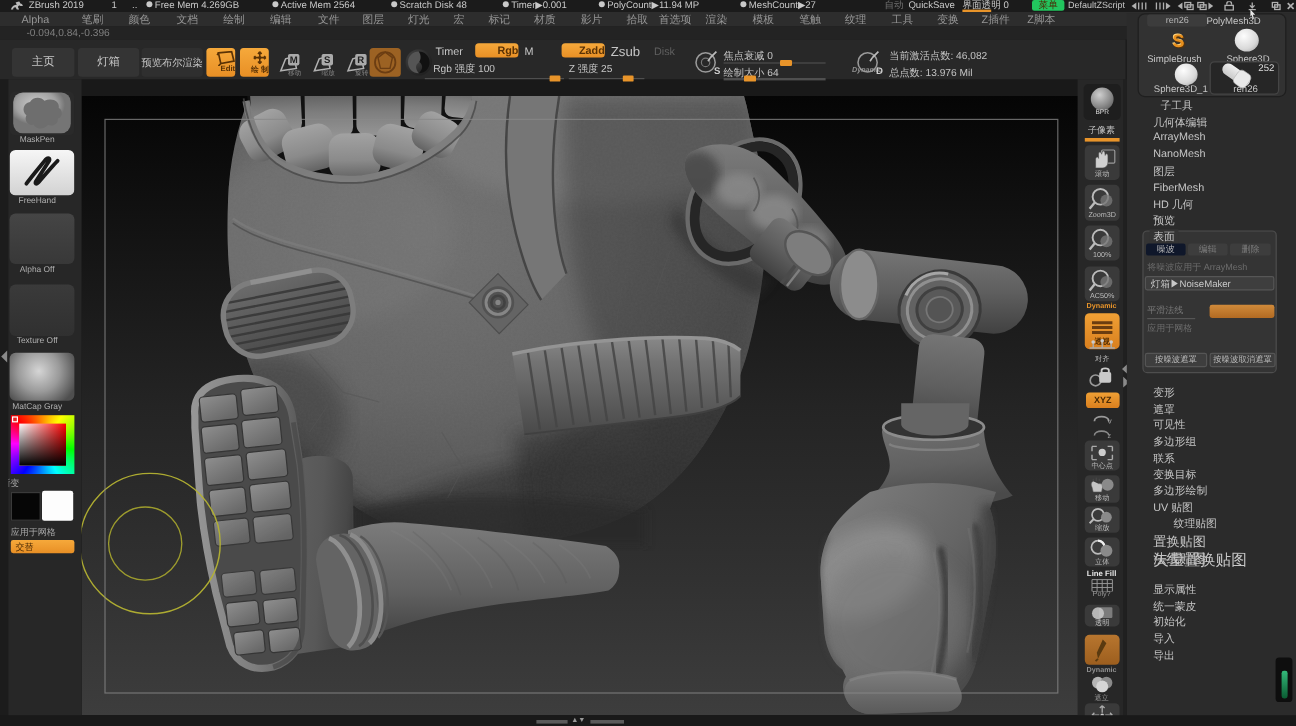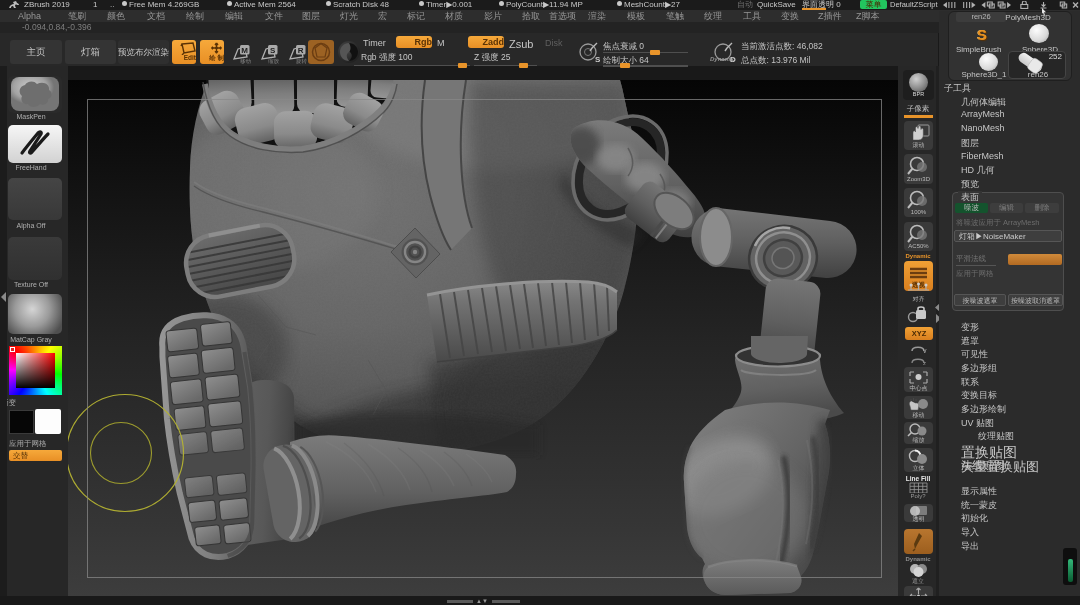--- a/index.html
+++ b/index.html
@@ -653,51 +653,51 @@
         <defs>
           <linearGradient id="capg" x1="0" y1="0" x2="0" y2="1">
             <stop offset="0" stop-color="#f0f0f0"></stop>
             <stop offset="1" stop-color="#c9c9c9"></stop>
           </linearGradient>
         </defs>
       </svg>
   <div class="lbl" style="right:3px;top:0px;color:#dedede;font-size:8px">252</div></div>
  <div class="lbl" style="left:73px;top:59px;width:52px;text-align:center;color:#c5c5c5;font-size:8px">ren26</div>
 
-<div class="lbl" style="left:5px;top:71.0px;color:#c6c6c6;font-size:9px">子工具</div>
+<div class="lbl" style="left:28px;top:71.0px;color:#c6c6c6;font-size:9px">子工具</div>
 <div class="lbl" style="left:22px;top:84.7px;color:#c6c6c6;font-size:9px">几何体编辑</div>
 <div class="lbl" style="left:22px;top:98.4px;color:#c6c6c6;font-size:9px">ArrayMesh</div>
 <div class="lbl" style="left:22px;top:112.1px;color:#c6c6c6;font-size:9px">NanoMesh</div>
 <div class="lbl" style="left:22px;top:125.8px;color:#c6c6c6;font-size:9px">图层</div>
 <div class="lbl" style="left:22px;top:139.5px;color:#c6c6c6;font-size:9px">FiberMesh</div>
 <div class="lbl" style="left:22px;top:153.2px;color:#c6c6c6;font-size:9px">HD 几何</div>
 <div class="lbl" style="left:22px;top:166.9px;color:#c6c6c6;font-size:9px">预览</div>
 <div class="ab" style="left:13px;top:181px;width:112px;height:119px;background:#343434;border:1px solid #4e4e4e;border-radius:4px"></div>
 <div class="lbl" style="left:19px;top:180px;color:#c6c6c6;font-size:9px;background:#343434;padding:0 3px">表面</div>
-<div class="ab" style="left:16px;top:192px;width:33px;height:10px;background:#14532d;border-radius:2px;color:#b9b9b9;font-size:7.5px;text-align:center;line-height:10px">噪波</div>
+<div class="ab" style="left:16px;top:192px;width:33px;height:10px;background:#0f172a;border-radius:2px;color:#b9b9b9;font-size:7.5px;text-align:center;line-height:10px">噪波</div>
 <div class="ab" style="left:51px;top:192px;width:33px;height:10px;background:#3d3d3d;border-radius:2px;color:#7c7c7c;font-size:7.5px;text-align:center;line-height:10px">编辑</div>
 <div class="ab" style="left:86px;top:192px;width:34px;height:10px;background:#3d3d3d;border-radius:2px;color:#7c7c7c;font-size:7.5px;text-align:center;line-height:10px">删除</div>
 <div class="lbl" style="left:17px;top:207px;color:#6c6c6c;font-size:7.5px">将噪波应用于 ArrayMesh</div>
 <div class="ab" style="left:15px;top:219px;width:108px;height:12px;background:#3e3e3e;border:1px solid #565656;border-radius:2px;color:#c9c9c9;font-size:8px;line-height:11px;text-indent:4px">灯箱▶NoiseMaker</div>
 <div class="lbl" style="left:17px;top:243px;color:#787878;font-size:7.5px">平滑法线</div>
 <div class="ab" style="left:17px;top:254px;width:40px;height:1px;background:#555"></div>
 <div class="ab" style="left:69px;top:243px;width:54px;height:11px;background:linear-gradient(#d08a3a,#b26a22);border-radius:2px"></div>
 <div class="lbl" style="left:17px;top:258px;color:#6c6c6c;font-size:7.5px">应用于网格</div>
 <div class="ab" style="left:15px;top:283px;width:52px;height:12px;background:#3e3e3e;border:1px solid #555;border-radius:2px;color:#bbb;font-size:7px;text-align:center;line-height:11px">按噪波遮罩</div>
 <div class="ab" style="left:69px;top:283px;width:55px;height:12px;background:#3e3e3e;border:1px solid #555;border-radius:2px;color:#bbb;font-size:7px;text-align:center;line-height:11px">按噪波取消遮罩</div>
 <div class="lbl" style="left:22px;top:310.0px;color:#c6c6c6;font-size:9px">变形</div>
 <div class="lbl" style="left:22px;top:323.7px;color:#c6c6c6;font-size:9px">遮罩</div>
 <div class="lbl" style="left:22px;top:337.3px;color:#c6c6c6;font-size:9px">可见性</div>
 <div class="lbl" style="left:22px;top:351.0px;color:#c6c6c6;font-size:9px">多边形组</div>
 <div class="lbl" style="left:22px;top:364.6px;color:#c6c6c6;font-size:9px">联系</div>
 <div class="lbl" style="left:22px;top:378.3px;color:#c6c6c6;font-size:9px">变换目标</div>
 <div class="lbl" style="left:22px;top:392.0px;color:#c6c6c6;font-size:9px">多边形绘制</div>
 <div class="lbl" style="left:22px;top:405.6px;color:#c6c6c6;font-size:9px">UV 贴图</div>
 <div class="lbl" style="left:39px;top:419.3px;color:#c6c6c6;font-size:9px">纹理贴图</div>
-<div class="lbl" style="left:22px;top:432.9px;color:#c6c6c6;font-size:14px">置换贴图</div>
+<div class="lbl" style="left:22px;top:432.9px;color:#c6c6c6;font-size:11px">置换贴图</div>
 <div class="lbl" style="left:22px;top:446.6px;color:#c6c6c6;font-size:11px">法线贴图</div>
 <div class="lbl" style="left:22px;top:447px;color:#c6c6c6;font-size:13px">矢量置换贴图</div>
 <div class="lbl" style="left:22px;top:473.9px;color:#c6c6c6;font-size:9px">显示属性</div>
 <div class="lbl" style="left:22px;top:487.6px;color:#c6c6c6;font-size:9px">统一蒙皮</div>
 <div class="lbl" style="left:22px;top:501.2px;color:#c6c6c6;font-size:9px">初始化</div>
 <div class="lbl" style="left:22px;top:514.9px;color:#c6c6c6;font-size:9px">导入</div>
 <div class="lbl" style="left:22px;top:528.6px;color:#c6c6c6;font-size:9px">导出</div>
 <div class="ab" style="left:124px;top:537px;width:14px;height:37px;background:#0e0e0e;border-radius:3px"></div>
 <div class="ab" style="left:129px;top:548px;width:5px;height:23px;background:linear-gradient(#34b87a,#0a5c32);border-radius:2px"></div>
 </div>

